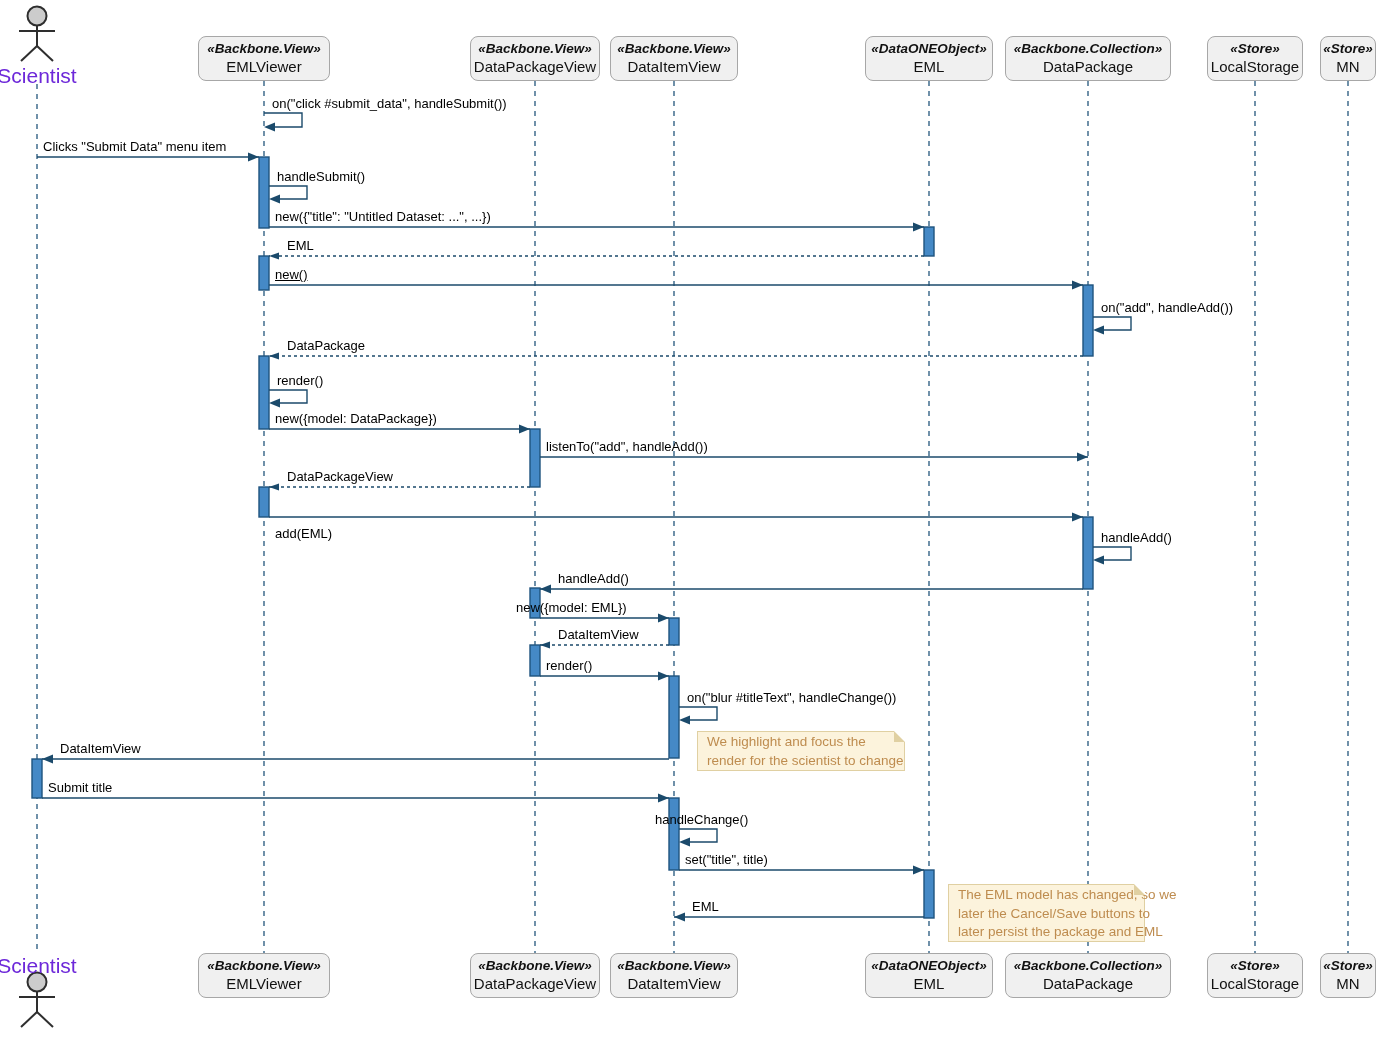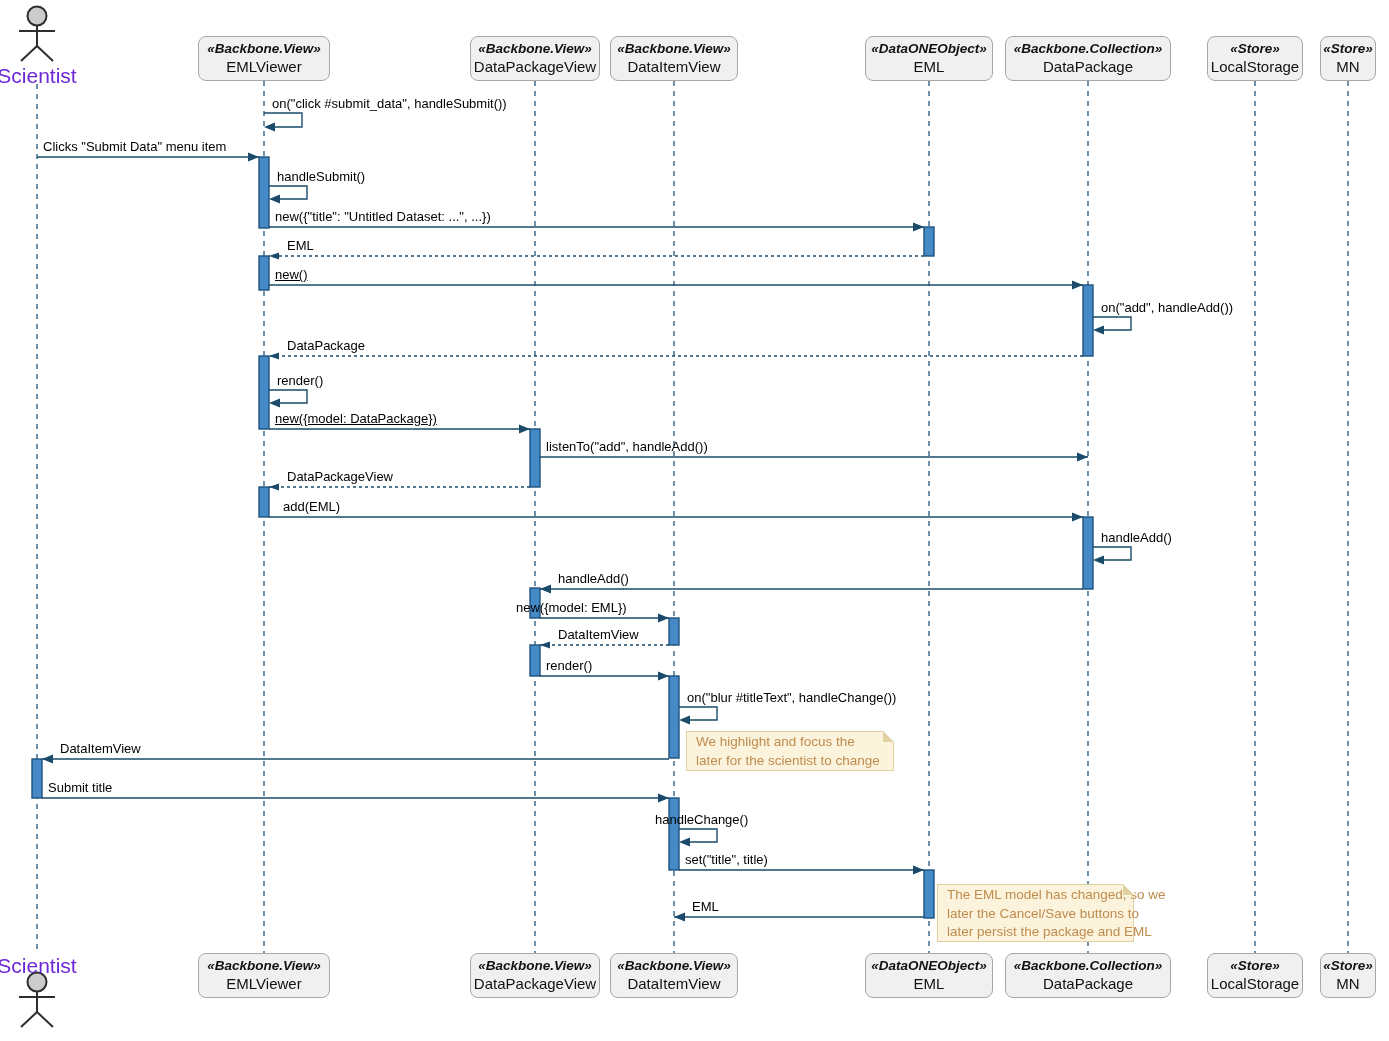--- a/index.html
+++ b/index.html
@@ -21,20 +21,21 @@
   }
   .actor-label {
     position:absolute; font-size:21px; color:#6d28d9; white-space:nowrap;
     transform:translateX(-50%);
   }
   .note {
     position:absolute; box-sizing:border-box;
     background:#FCF3DC; border:1px solid #E0D0A2; color:#BE8C4F;
     font-size:13.5px; line-height:18.5px; padding:1px 8px 1px 9px;
     white-space:nowrap;
+    margin-left:11px;
   }
   .note::before {
     content:""; position:absolute; top:-1px; right:-1px; width:0; height:0;
     border-style:solid; border-width:0 11px 11px 0;
     border-color:#ffffff #ffffff #E0D0A2 #E0D0A2;
   }
 </style>
 </head>
 <body>
 
@@ -128,38 +129,38 @@
     </svg>
 <div class="msg-label" style="left: 272px; top: 96px;">on("click #submit_data", handleSubmit())</div>
     <div class="msg-label" style="left: 43px; top: 139px;">Clicks "Submit Data" menu item</div>
     <div class="msg-label" style="left: 277px; top: 169px;">handleSubmit()</div>
     <div class="msg-label" style="left: 275px; top: 209px;">new({"title": "Untitled Dataset: ...", ...})</div>
     <div class="msg-label" style="left: 287px; top: 238px;">EML</div>
     <div class="msg-label" style="left: 275px; top: 267px; text-decoration: underline;">new()</div>
     <div class="msg-label" style="left: 1101px; top: 300px;">on("add", handleAdd())</div>
     <div class="msg-label" style="left: 287px; top: 338px;">DataPackage</div>
     <div class="msg-label" style="left: 277px; top: 373px;">render()</div>
-    <div class="msg-label" style="left: 275px; top: 411px; text-decoration: underline;">new({model: DataPackage})</div>
+    <div class="msg-label" style="left: 275px; top: 411px;">new({model: DataPackage})</div>
     <div class="msg-label" style="left: 546px; top: 439px;">listenTo("add", handleAdd())</div>
     <div class="msg-label" style="left: 287px; top: 469px;">DataPackageView</div>
-    <div class="msg-label" style="left: 275px; top: 499px; margin-left: 8px;">add(EML)</div>
+    <div class="msg-label" style="left: 275px; top: 526px;">add(EML)</div>
     <div class="msg-label" style="left: 1101px; top: 530px;">handleAdd()</div>
     <div class="msg-label" style="left: 558px; top: 571px;">handleAdd()</div>
     <div class="msg-label" style="left: 516px; top: 600px;">new({model: EML})</div>
     <div class="msg-label" style="left: 558px; top: 627px;">DataItemView</div>
     <div class="msg-label" style="left: 546px; top: 658px;">render()</div>
     <div class="msg-label" style="left: 687px; top: 690px;">on("blur #titleText", handleChange())</div>
     <div class="msg-label" style="left: 60px; top: 741px;">DataItemView</div>
     <div class="msg-label" style="left: 48px; top: 780px;">Submit title</div>
     <div class="msg-label" style="left: 655px; top: 812px;">handleChange()</div>
     <div class="msg-label" style="left: 685px; top: 852px;">set("title", title)</div>
     <div class="msg-label" style="left: 692px; top: 899px;">EML</div>
     <div class="note" style="left: 686px; top: 731px; width: 208px; height: 40px;">
       <div>We highlight and focus the</div>
-      <div>later for the scientist to change</div>
+      <div>render for the scientist to change</div>
     </div>
     <div class="note" style="left: 937px; top: 884px; width: 197px; height: 58px;">
       <div>The EML model has changed, so we</div>
       <div>later the Cancel/Save buttons to</div>
       <div>later persist the package and EML</div>
     </div>
     <div class="pbox" style="left: 198px; top: 36px; width: 132px;">
       <div class="stereo">«Backbone.View»</div>
       <div class="pname">EMLViewer</div>
     </div>

